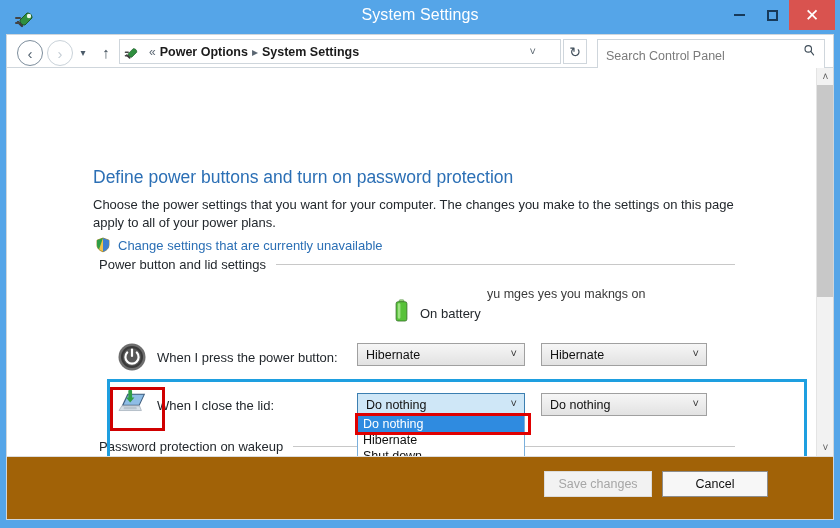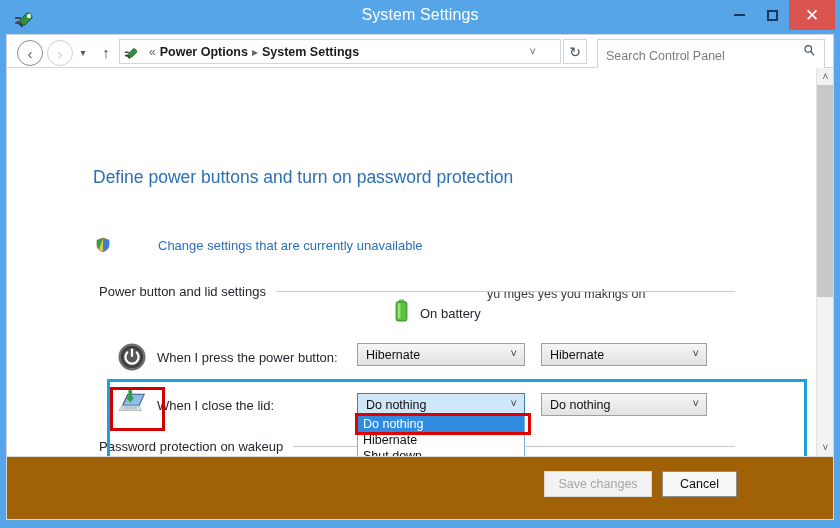--- a/index.html
+++ b/index.html
@@ -89,33 +89,33 @@
     font-size:17.5px;color:#2b6fb5;font-weight:400;white-space:nowrap;
   }
   .intro{
     position:absolute;left:86px;top:128px;width:646px;
     font-size:13px;color:#23282d;line-height:18px;
   }
   .shieldlink{
     position:absolute;left:88px;top:169px;display:flex;align-items:center;
   }
   .shield{width:16px;height:16px;margin-right:7px;flex:none;}
-  .shieldlink .lk{font-size:13px;color:#2b6fb5;margin-left:40px;}
+  .shieldlink .lk{font-size:13px;color:#2b6fb5;}
   .noise{
     position:absolute;left:480px;top:171px;
     font-size:12.5px;color:#3a3a3a;white-space:nowrap;margin-top:48px;
   }
 
   
   .grouphdr{
     position:absolute;display:flex;align-items:center;
     font-size:13px;color:#23282d;white-space:nowrap;
   }
   .grouphdr .rule{height:1px;background:#c8c8c8;margin-left:10px;}
-  .g1{left:92px;top:216px;width:636px;}
+  .g1{left:92px;top:189px;width:636px;}
   .g1 .rule{width:518px;}
   .g2{left:92px;top:371px;width:636px;}
   .g2 .rule{width:460px;}
 
   .colhdr{position:absolute;display:flex;align-items:center;}
   .colhdr .lbl{font-size:13px;color:#23282d;margin-left:10px;white-space:nowrap;}
   .col-batt{left:386px;top:231px;}
   .col-plug{left:572px;top:231px;}
 
   .row{position:absolute;display:flex;align-items:center;}
@@ -189,21 +189,21 @@
   }
   .btn{
     position:absolute;top:14px;height:26px;box-sizing:border-box;
     display:flex;align-items:center;justify-content:center;
     font-size:12.5px;
   }
   .btn-save{
     left:537px;width:108px;background:#f2f2f2;border:1px solid #dcdcdc;color:#a6a6a6;
   }
   .btn-cancel{
-    left:655px;width:75px;background:#f7f7f7;border:1px solid #8d8d8d;color:#101010;
+    left:655px;width:106px;background:#f7f7f7;border:1px solid #8d8d8d;color:#101010;
   }
   .frame-bottom{
     position:absolute;left:0;top:520px;width:840px;height:8px;background:#55a5e8;
   }
 </style>
 </head>
 <body>
 
 <div class="window">
 
@@ -259,20 +259,21 @@
           <path d="M9.6 9.2 L13 13.5" stroke="#3f4d59" stroke-width="1.4" stroke-linecap="round"></path>
         </svg>
       </span>
     </div>
   </div>
 
   <div class="content">
     <div class="pane">
 
       <div class="h1">Define power buttons and turn on password protection</div>
+      <div class="intro">Choose the power settings that you want for your computer. The changes you make to the settings on this page apply to all of your power plans.</div>
 
       <div class="shieldlink">
         <span class="shield">
           <svg viewBox="0 0 16 16" width="16" height="16">
             <path d="M8 1 L14 3.2 V8 c0 3.6 -3 5.8 -6 6.8 C5 13.8 2 11.6 2 8 V3.2 Z" fill="#f0c24a" stroke="#9a7a18" stroke-width="0.8"></path>
             <path d="M8 1 L14 3.2 V8 c0 3.6 -3 5.8 -6 6.8 Z" fill="#3d7fd0"></path>
             <path d="M8 1 L2 3.2 V8 c0 1.9 .85 3.4 2 4.5 L8 1 Z" fill="#2f9e46"></path>
           </svg>
         </span>
         <span class="lk">Change settings that are currently unavailable</span>

